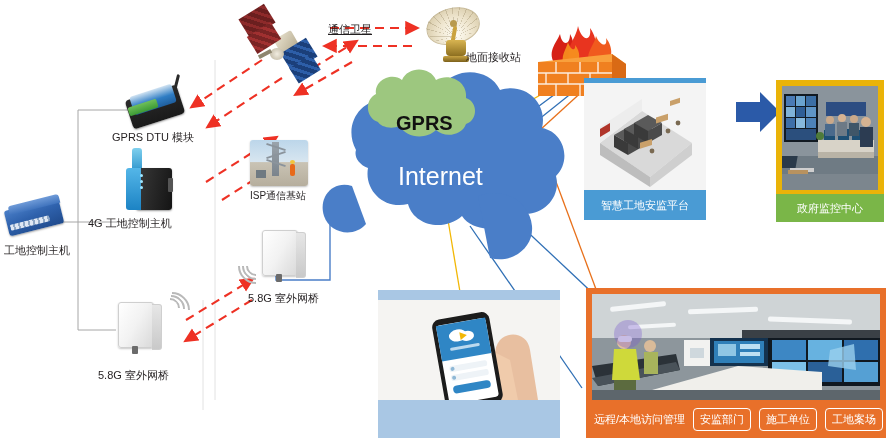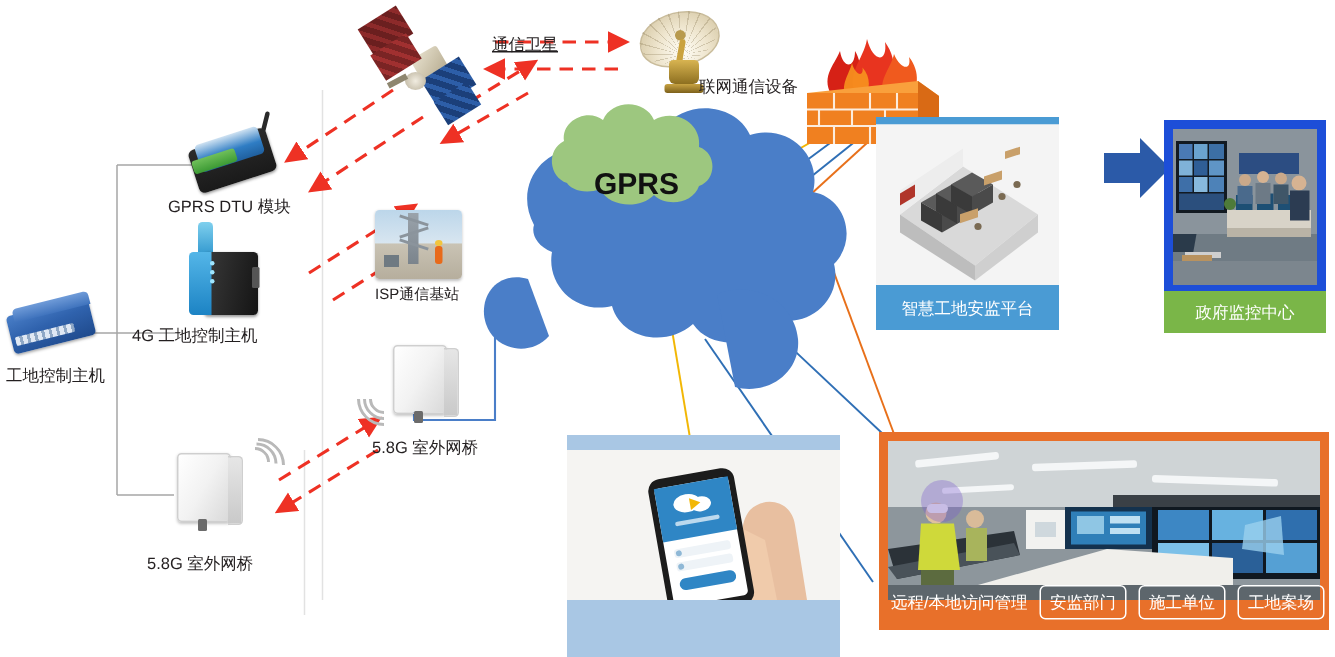--- a/index.html
+++ b/index.html
@@ -220,21 +220,21 @@
   <div class="lbl" style="left:328px;top:22px;color:#231f20;text-decoration:underline;">通信卫星</div>
 
   <div class="dev" style="left:420px;top:6px;width:70px;height:62px;">
     <div class="dish" style="left:6px;top:2px;"></div>
     <div class="dish-rib" style="left:6px;top:2px;"></div>
     <div class="dish-feed" style="left:30px;top:14px;"></div>
     <div class="dish-arm" style="left:32px;top:20px;"></div>
     <div class="dish-base" style="left:26px;top:34px;"></div>
     <div class="dish-foot" style="left:23px;top:50px;"></div>
   </div>
-  <div class="lbl" style="left:466px;top:50px;">联网通信设备</div>
+  <div class="lbl" style="left:466px;top:50px;">地面接收站</div>
 
   <svg class="layer" viewBox="0 0 890 438">
 
     <g>
       <path d="M356,150
                c-14,-26 6,-54 34,-50
                c6,-22 36,-30 52,-14
                c14,-20 48,-18 58,4
                c26,-8 48,14 42,38
                c22,4 30,32 14,48
@@ -252,20 +252,21 @@
                c-12,-4 -14,-22 -2,-28
                c-2,-14 16,-22 26,-14
                c6,-14 28,-14 34,0
                c14,-8 32,2 30,18
                c12,4 12,22 0,26
                c-4,12 -22,14 -30,6
                c-10,10 -30,8 -36,-4
                c-10,4 -20,0 -22,-4 z" fill="#9dc77f"></path>
     </g>
   </svg>
+  <div class="abs" style="left:398px;top:162px;color:#ffffff;font-size:25px;">Internet</div>
   <div class="abs" style="left:396px;top:112px;color:#111111;font-size:20px;font-weight:bold;">GPRS</div>
 
   <div class="dev" style="left:534px;top:20px;width:92px;height:72px;">
 
     <svg width="92" height="48" style="position:absolute;left:0;top:0;">
       <path d="M22,46 C12,32 22,24 26,14 C28,26 36,26 36,14 C42,24 40,36 34,46 z" fill="#d62116"></path>
       <path d="M38,46 C28,30 42,20 44,6 C48,22 58,22 56,8 C66,22 62,36 54,46 z" fill="#e8341f"></path>
       <path d="M56,46 C50,34 60,26 62,16 C66,26 74,28 72,18 C80,28 78,40 72,46 z" fill="#f05a1e"></path>
       <path d="M30,46 C26,36 32,30 34,22 C36,30 42,32 41,25 C47,32 46,40 42,46 z" fill="#f7931e" opacity=".9"></path>
     </svg>
@@ -327,21 +328,21 @@
     </div>
     <div class="cap" style="height:30px;background:#4a9bd4;">智慧工地安监平台</div>
   </div>
 
   <div class="dev" style="left:736px;top:92px;width:46px;height:40px;">
     <svg width="46" height="40">
       <polygon points="0,10 24,10 24,0 44,20 24,40 24,30 0,30" fill="#2b5aa8"></polygon>
     </svg>
   </div>
 
-  <div class="panel" style="left:776px;top:80px;width:108px;height:142px;background:#1d4ed8;">
+  <div class="panel" style="left:776px;top:80px;width:108px;height:142px;background:#eab308;">
     <div class="p-img" style="left:6px;top:6px;right:6px;height:104px;overflow:hidden;background:#3a4048;">
       <svg width="96" height="104">
         <rect width="96" height="104" fill="#6f7b84"></rect>
         <rect x="0" y="0" width="96" height="70" fill="#8a949c"></rect>
 
         <rect x="2" y="8" width="34" height="48" fill="#121a22"></rect>
         <g>
           <rect x="4" y="10" width="9" height="10" fill="#4a7ab5"></rect>
           <rect x="14" y="10" width="9" height="10" fill="#6aa3cf"></rect>
           <rect x="24" y="10" width="10" height="10" fill="#3c6fa5"></rect>
@@ -406,21 +407,21 @@
           <rect x="70" y="62" width="38" height="6" rx="2" fill="#eef3f7"></rect>
           <rect x="70" y="71" width="38" height="6" rx="2" fill="#eef3f7"></rect>
           <rect x="70" y="82" width="38" height="8" rx="4" fill="#2f86c5"></rect>
           <circle cx="73" cy="65" r="2" fill="#8fb8d6"></circle>
           <circle cx="73" cy="74" r="2" fill="#8fb8d6"></circle>
         </g>
       </svg>
     </div>
   </div>
 
-  <div class="panel" style="left:586px;top:288px;width:300px;height:132px;background:#e8702a;">
+  <div class="panel" style="left:586px;top:288px;width:300px;height:150px;background:#e8702a;">
     <div class="p-img" style="left:6px;top:6px;right:6px;height:106px;overflow:hidden;background:#6d7a84;">
       <svg width="288" height="106">
         <rect width="288" height="106" fill="#8d969c"></rect>
 
         <rect x="0" y="0" width="288" height="44" fill="#cfd4d6"></rect>
         <g fill="#f4f6f7">
           <rect x="18" y="10" width="56" height="5" rx="2" transform="rotate(-6 46 12)"></rect>
           <rect x="96" y="14" width="70" height="5" rx="2" transform="rotate(-2 131 16)"></rect>
           <rect x="176" y="24" width="84" height="5" rx="2" transform="rotate(2 218 26)"></rect>
           <rect x="36" y="30" width="48" height="4" rx="2" transform="rotate(-3 60 32)"></rect>

